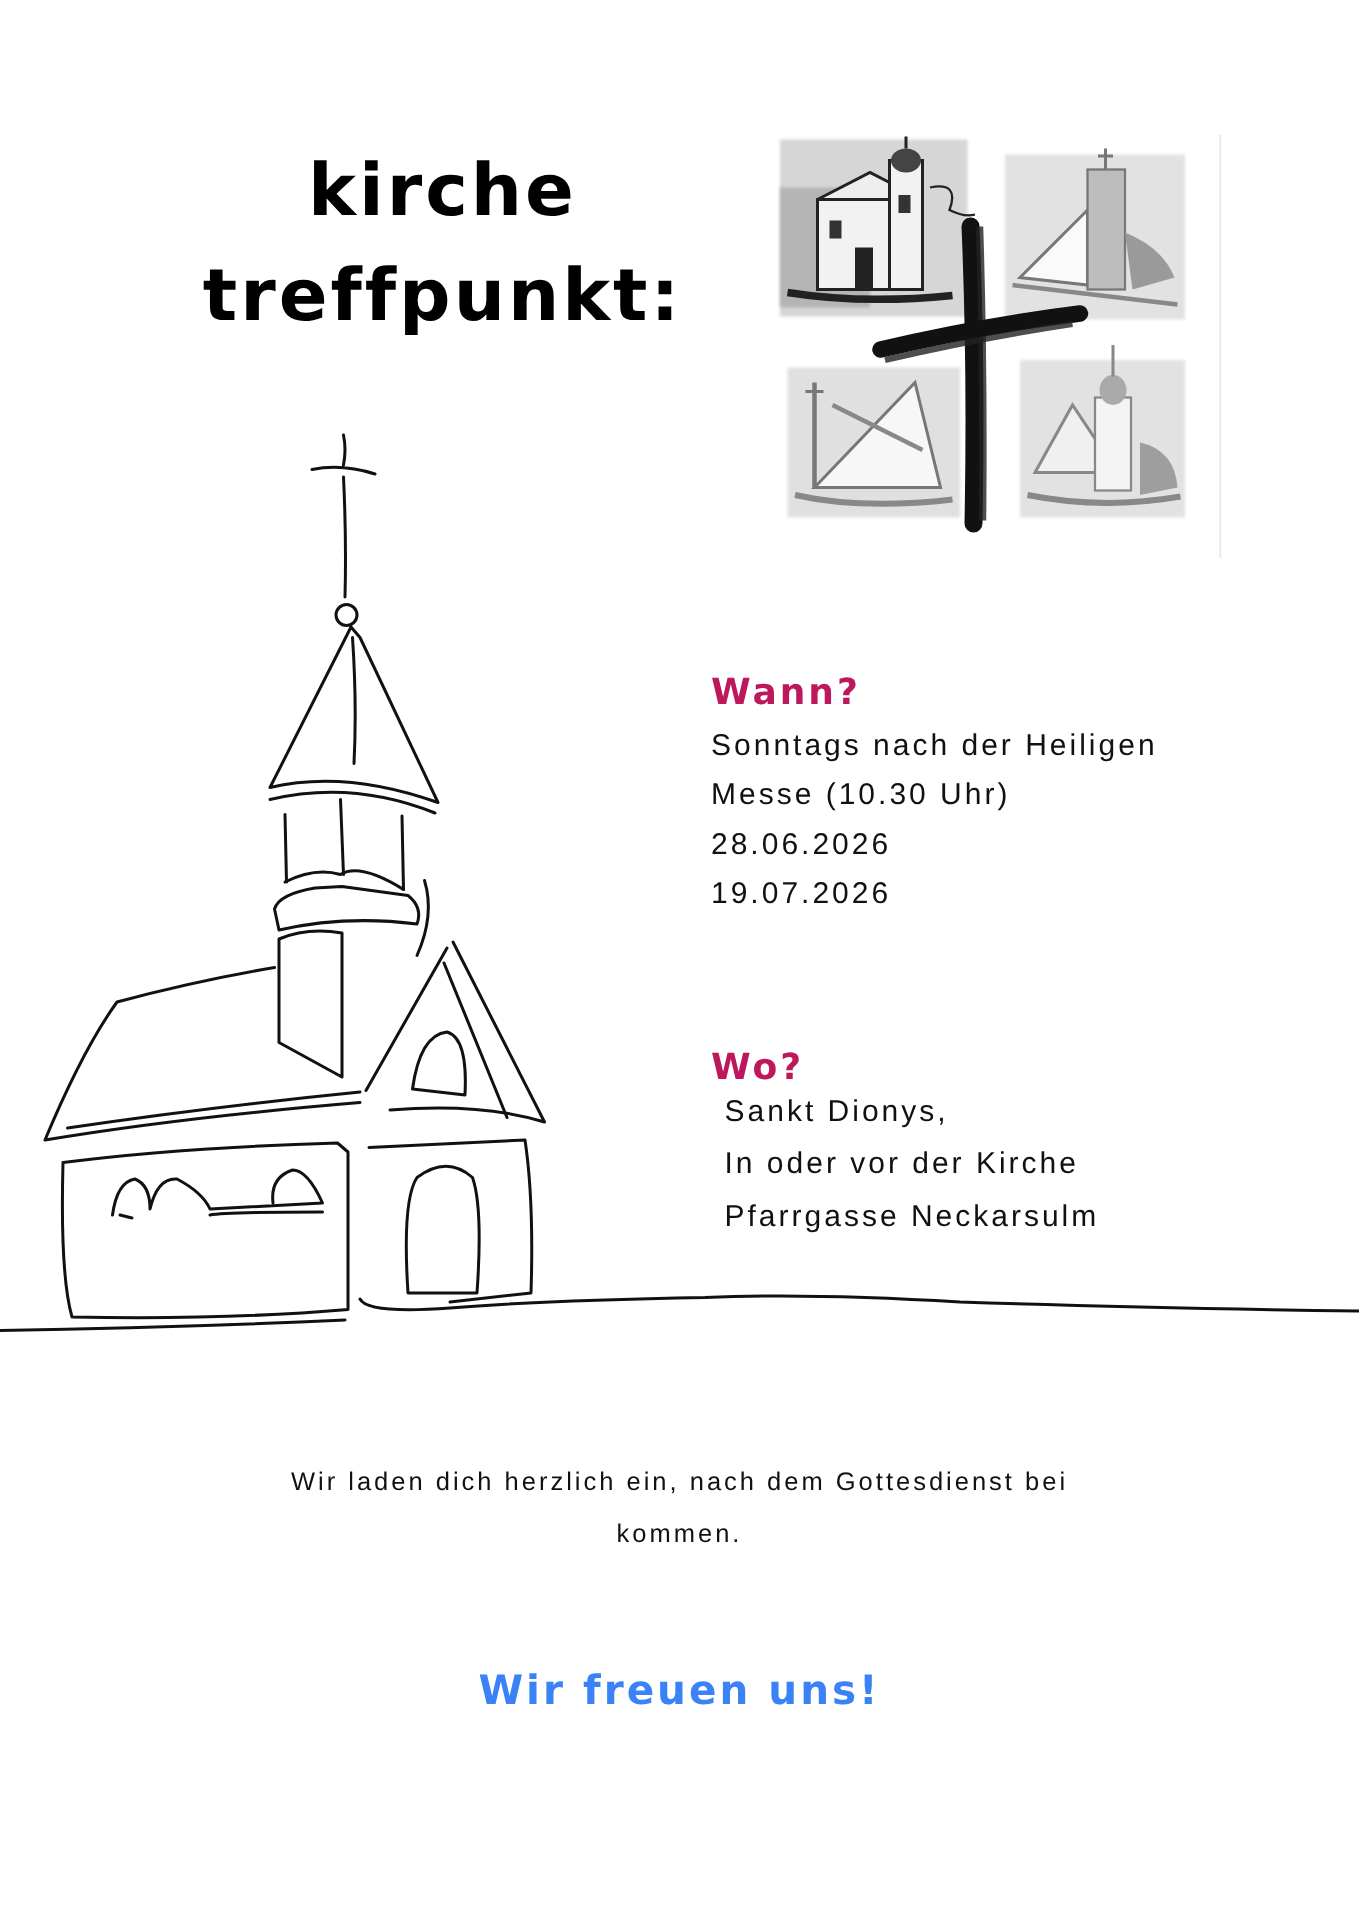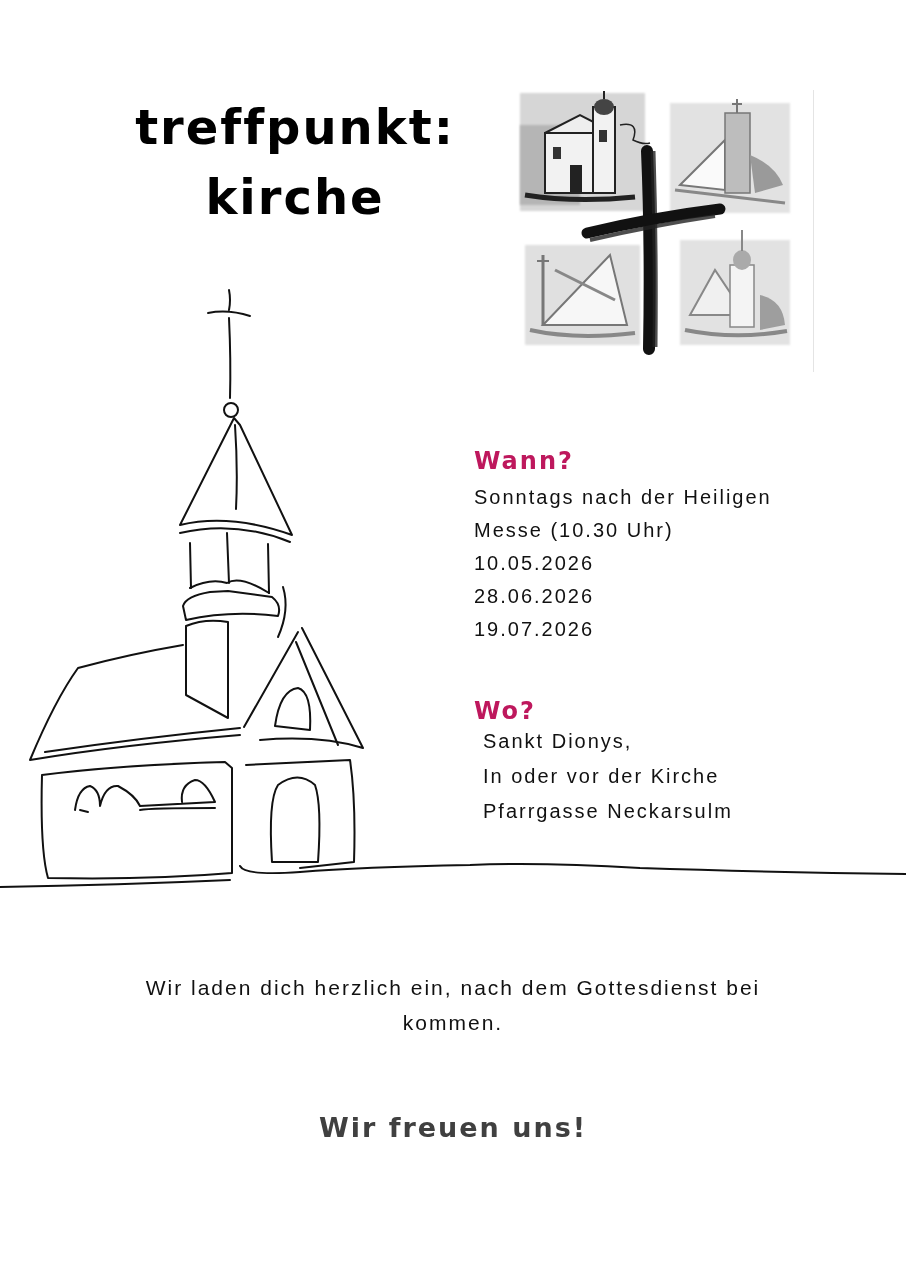--- a/index.html
+++ b/index.html
@@ -18,35 +18,35 @@
       position: absolute; font-family: "DejaVu Sans", sans-serif; font-weight: bold;
       font-size: 24px; letter-spacing: 2px; color: #be185d;
     }
     .body-lines {
       position: absolute; font-family: "Liberation Sans", sans-serif;
       font-size: 20px; letter-spacing: 2px; line-height: 33px; color: #111;
     }
     .body-lines div { white-space: nowrap; }
     .invite {
       position: absolute; left: 60px; top: 970px; width: 786px; text-align: center;
-      font-family: "Liberation Sans", sans-serif; font-size: 21px; letter-spacing: 2px;
+      font-family: "Liberation Sans", sans-serif; font-size: 17px; letter-spacing: 2px;
       line-height: 35px; color: #111;
     }
     .closing {
       position: absolute; left: 40px; top: 1108px; width: 826px; text-align: center;
       font-family: "DejaVu Sans", sans-serif; font-weight: bold; font-size: 27px;
-      letter-spacing: 2px; line-height: 40px; color: #404040;
+      letter-spacing: 2px; line-height: 40px; color: #3b82f6;
     }
   </style>
 </head>
 <body>
 
 <div class="title">
+  <span>kirche</span>
   <span>treffpunkt:</span>
-  <span>kirche</span>
 </div>
 
 <div class="collage">
   <svg width="300" height="290" viewBox="0 0 300 290">
     <defs>
       <filter id="soft">
           <feGaussianBlur stdDeviation="1.2"></feGaussianBlur>
         </filter>
     </defs>
 
@@ -137,21 +137,20 @@
 
     <path d="M0 887 Q120 885 230 880"></path>
     <path d="M240 866 Q245 876 300 872 Q360 867 470 865 Q540 862 640 868 Q760 872 906 874"></path>
   </g>
 </svg>
 
 <div class="section-head" style="left:474px; top:447px;">Wann?</div>
 <div class="body-lines" style="left:474px; top:481px;">
   <div>Sonntags nach der Heiligen</div>
   <div>Messe (10.30 Uhr)</div>
-  <div>10.05.2026</div>
   <div>28.06.2026</div>
   <div>19.07.2026</div>
 </div>
 
 <div class="section-head" style="left:474px; top:697px;">Wo?</div>
 <div class="body-lines" style="left:483px; top:724px; line-height:35px;">
   <div>Sankt Dionys,</div>
   <div>In oder vor der Kirche</div>
   <div>Pfarrgasse Neckarsulm</div>
 </div>

